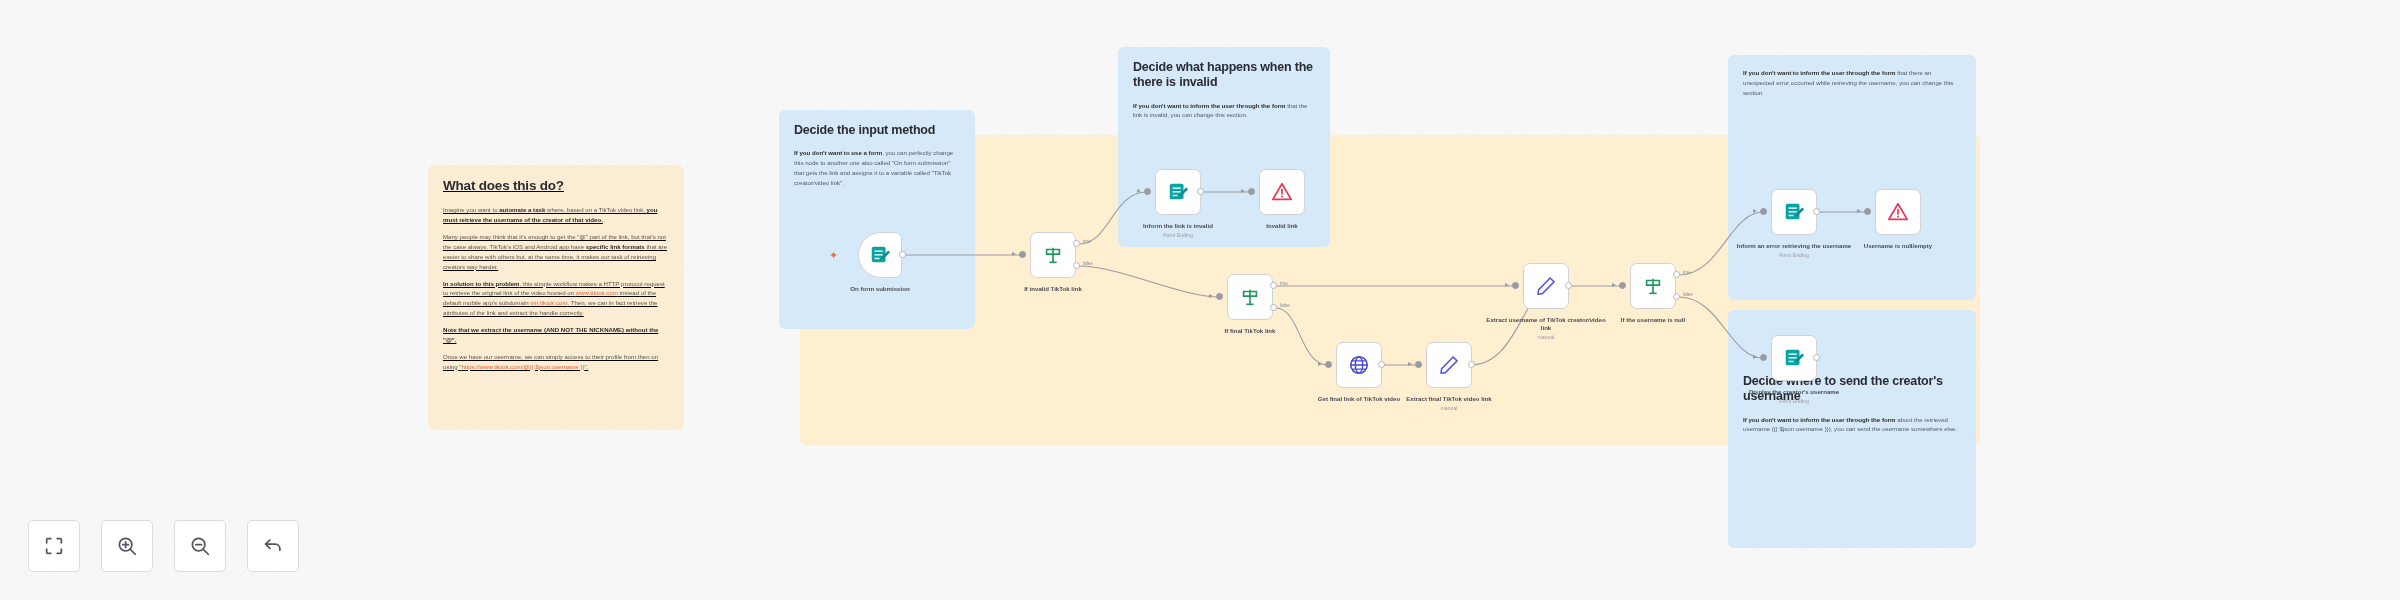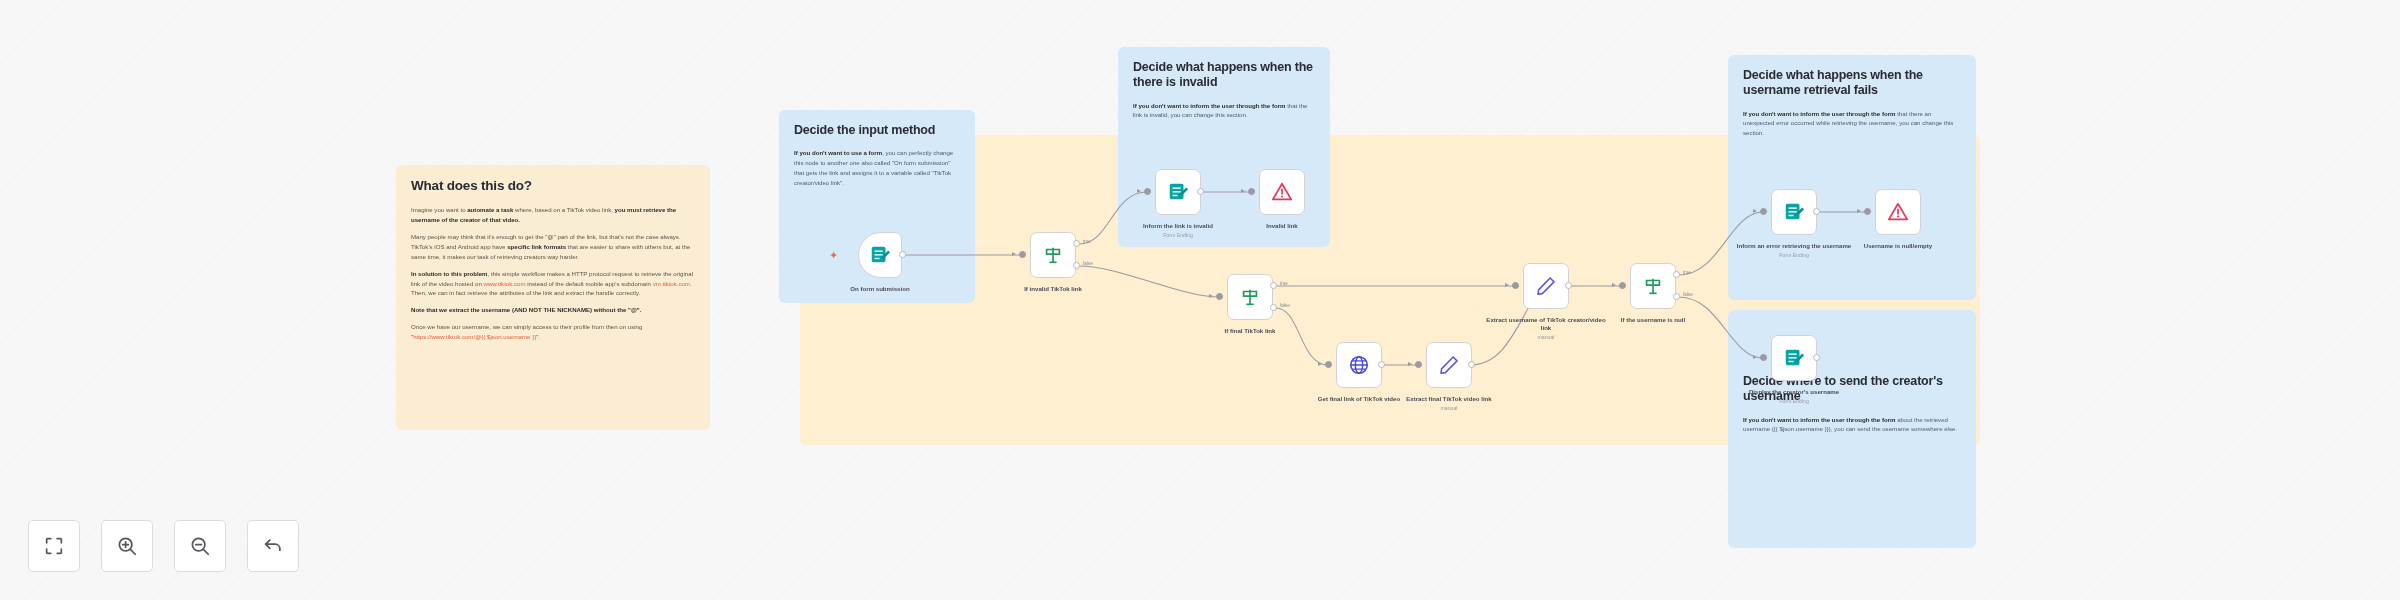--- a/index.html
+++ b/index.html
@@ -148,54 +148,53 @@
   .tb-btn svg { display: block; }
 </style>
 </head>
 <body>
 
 <div id="canvas">
 
   <div class="sticky band" style="left:800px; top:135px; width:1180px; height:157px;"></div>
   <div class="sticky band" style="left:800px; top:290px; width:1180px; height:155px;"></div>
 
-  <div class="sticky yellow" style="left:396px; top:165px; width:314px; height:265px;">
+  <div class="sticky yellow" style="left:428px; top:165px; width:256px; height:265px;text-decoration:underline;">
     <div class="sticky-inner">
       <div class="sn-title t-yellow">What does this do?</div>
       <div>
           <div class="sn-p"><span>Imagine you want to </span><b>automate a task</b><span> where, based on a TikTok video link, </span><b>you must retrieve the username of the creator of that video.</b></div>
           <div class="sn-p"><span>Many people may think that it's enough to get the "@" part of the link, but that's not the case always. TikTok's iOS and Android app have </span><b>specific link formats</b><span> that are easier to share with others but, at the same time, it makes our task of retrieving creators way harder.</span></div>
           <div class="sn-p"><b>In solution to this problem</b><span>, this simple workflow makes a HTTP protocol request to retrieve the original link of the video hosted on </span><span class="lnk">www.tiktok.com</span><span> instead of the default mobile app's subdomain </span><span class="lnk">vm.tiktok.com</span><span>. Then, we can in fact retrieve the attributes of the link and extract the handle correctly.</span></div>
           <div class="sn-p"><b>Note that we extract the username (AND NOT THE NICKNAME) without the "@".</b></div>
           <div class="sn-p"><span>Once we have our username, we can simply access to their profile from then on using "</span><span class="lnk">https://www.tiktok.com/@{{ $json.username }}</span><span>".</span></div>
         </div>
     </div>
   </div>
 
-  <div class="sticky blue" style="left:779px; top:110px; width:196px; height:193px;">
+  <div class="sticky blue" style="left:779px; top:110px; width:196px; height:219px;">
     <div class="sticky-inner">
       <div class="sn-title t-blue">Decide the input method</div>
       <div>
           <div class="sn-p blue-p"><b>If you don't want to use a form</b><span>, you can perfectly change this node to another one also called "On form submission" that gets the link and assigns it to a variable called "TikTok creator/video link".</span></div>
         </div>
     </div>
   </div>
 
   <div class="sticky blue" style="left:1118px; top:47px; width:212px; height:200px;">
     <div class="sticky-inner">
       <div class="sn-title t-blue">Decide what happens when the there is invalid</div>
       <div>
           <div class="sn-p blue-p"><b>If you don't want to inform the user through the form</b><span> that the link is invalid, you can change this section.</span></div>
         </div>
     </div>
   </div>
 
   <div class="sticky blue" style="left:1728px; top:55px; width:248px; height:245px;">
     <div class="sticky-inner">
-      <div class="sn-title t-blue">Decide what happens when the username retrieval fails</div>
       <div>
           <div class="sn-p blue-p"><b>If you don't want to inform the user through the form</b><span> that there an unexpected error occurred while retrieving the username, you can change this section.</span></div>
         </div>
     </div>
   </div>
 
   <div class="sticky blue" style="left:1728px; top:310px; width:248px; height:238px;">
     <div class="sticky-inner" style="padding-top:64px;">
       <div class="sn-title t-blue">Decide where to send the creator's username</div>
       <div>

